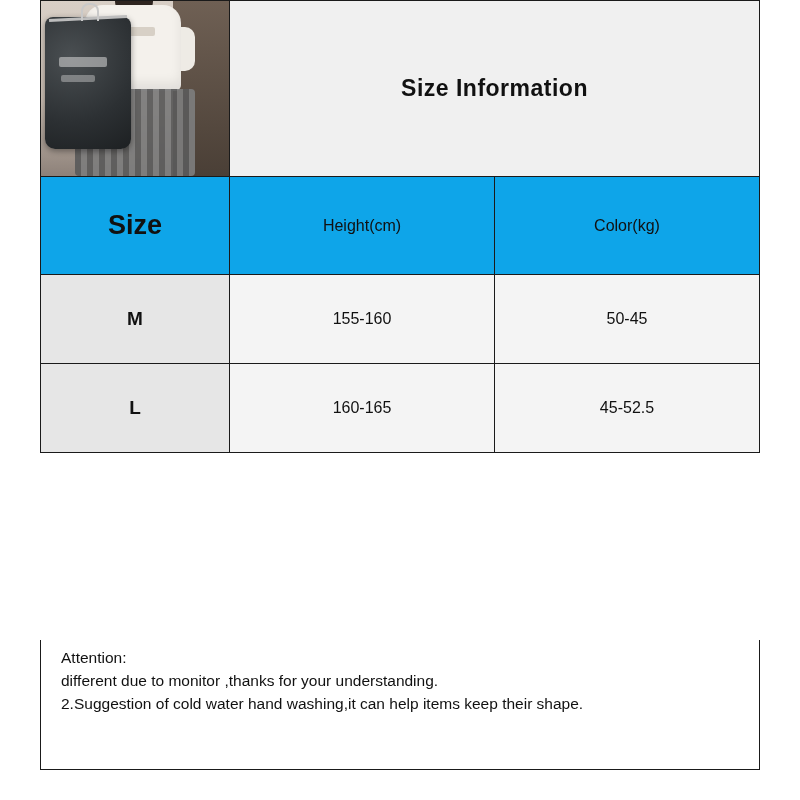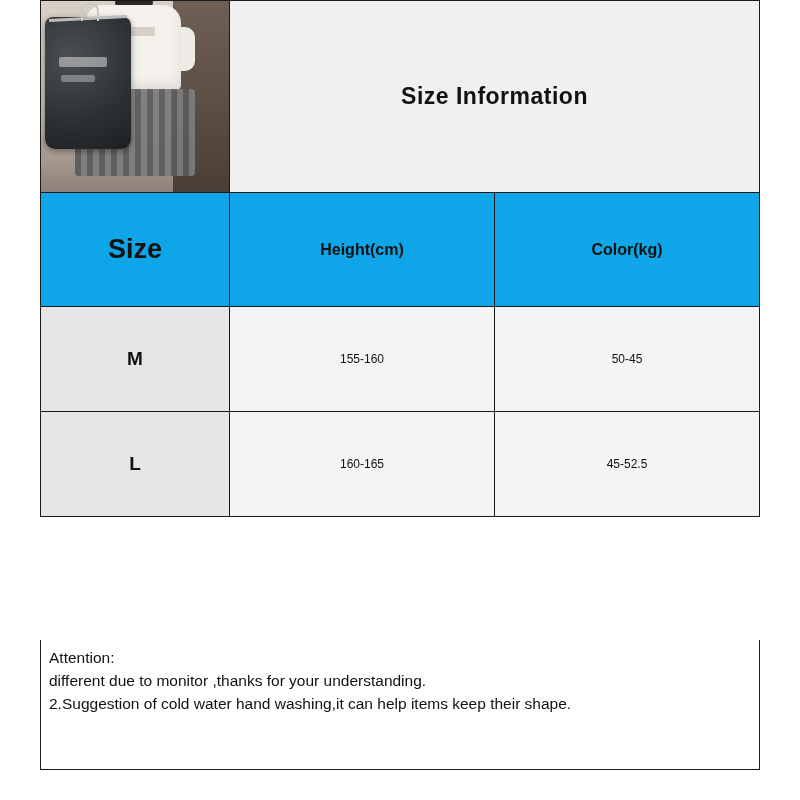--- a/index.html
+++ b/index.html
@@ -26,21 +26,21 @@
   .chart {
     position: absolute;
     left: 40px;
     top: 0px;
     width: 720px;
     border-collapse: collapse;
     table-layout: fixed;
   }
   .chart td {
     border: 1px solid #1a1a1a;
-    padding: 8px;
+    padding: 0;
     vertical-align: middle;
     text-align: center;
   }
 
   
   .cell-image {
     width: 188px;
     height: 175px;
     padding: 0 !important;
     position: relative;
@@ -59,27 +59,27 @@
   .row-head td {
     height: 97px;
     background: #0ea5e9;
   }
   .head-size {
     font-size: 27px;
     font-weight: bold;
   }
   .head-col {
     font-size: 16px;
-    font-weight: bold;
+    font-weight: normal;
   }
 
   
   .row-data td {
     height: 88px;
-    font-size: 12px;
+    font-size: 16px;
     background: #f7f7f7;
   }
   .row-data td.c-size {
     font-size: 19px;
     font-weight: bold;
     background: #e6e6e6;
   }
   .row-data td.c-val {
     background: #f4f4f4;
   }
@@ -87,21 +87,21 @@
   
   .attention {
     position: absolute;
     left: 40px;
     width: 720px;
     top: 640px;
     height: 130px;
     box-sizing: border-box;
     border: 1px solid #1a1a1a;
     border-top: none;
-    padding: 7px 6px 6px 8px;
+    padding: 7px 6px 6px 20px;
     background: #ffffff;
     font-size: 15.5px;
     line-height: 1.48;
     text-align: left;
   }
   .attention div { white-space: nowrap; }
 
   
   .photo {
     position: absolute;

